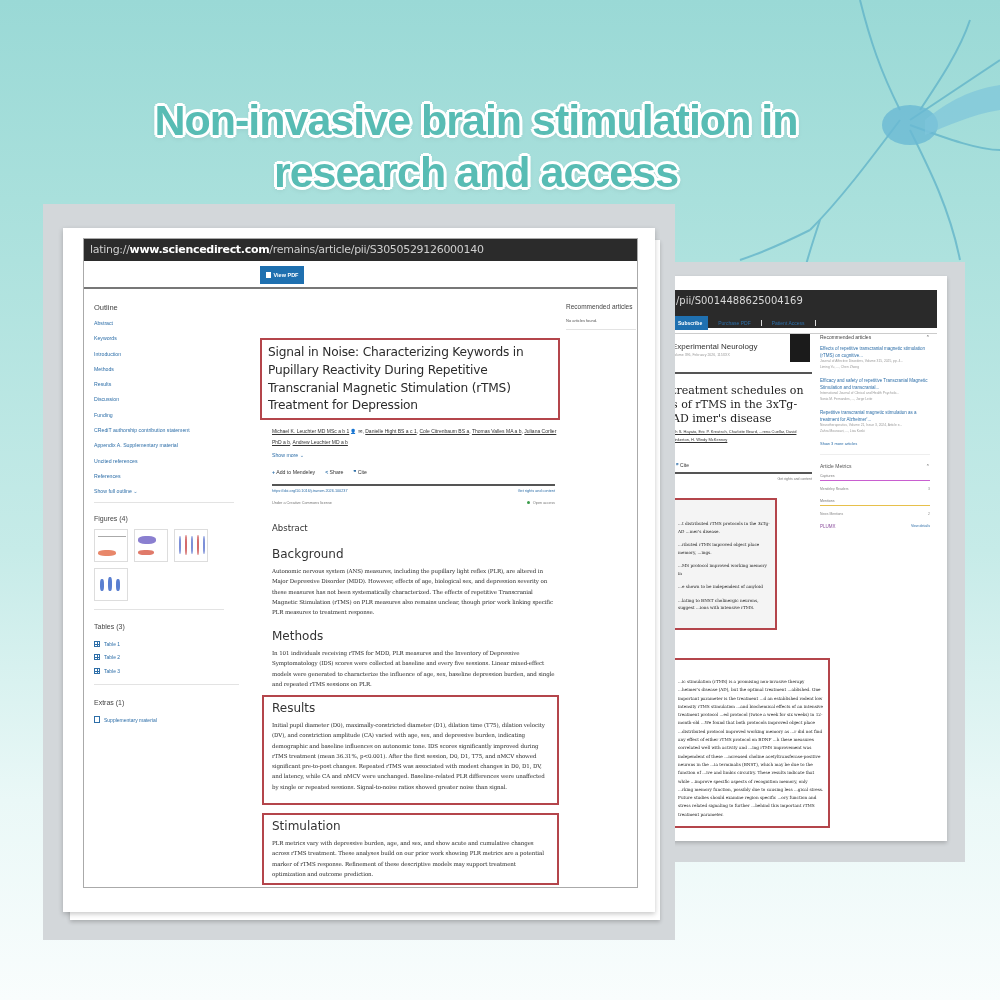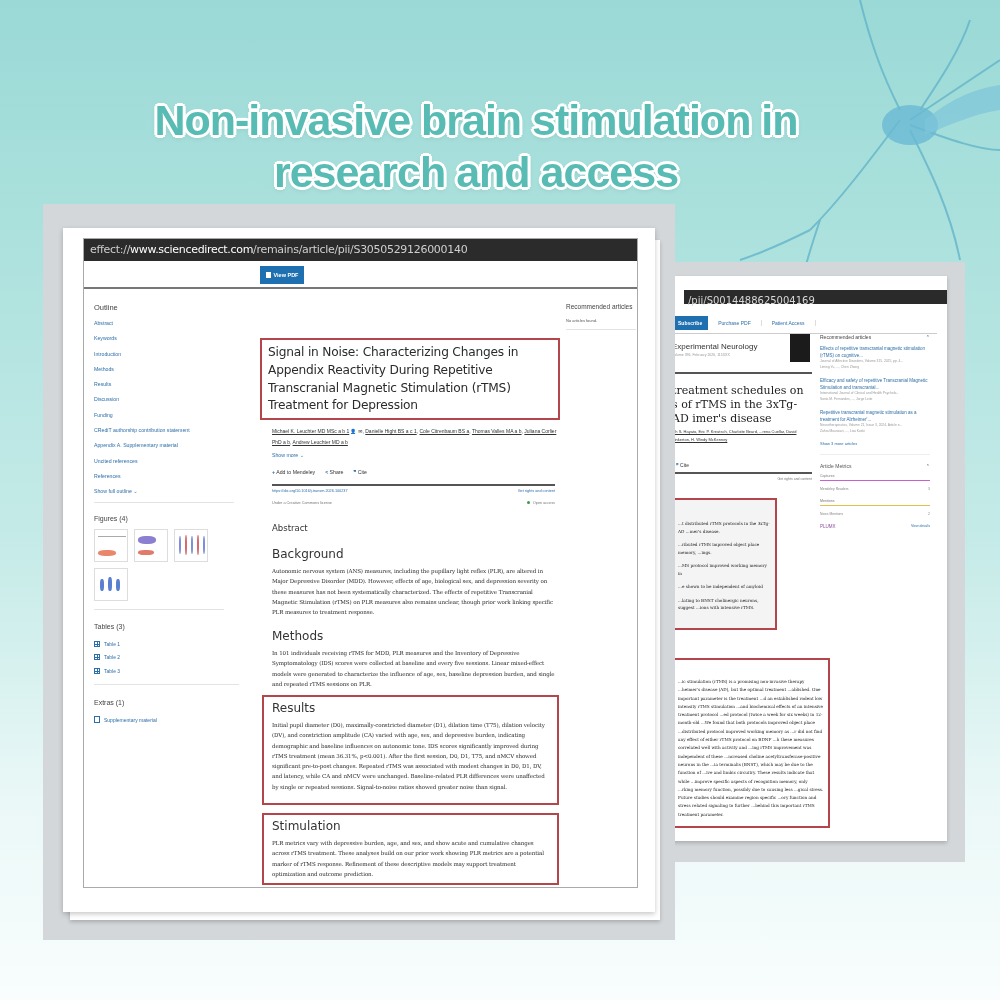--- a/index.html
+++ b/index.html
@@ -28,24 +28,23 @@
   .card-right-frame {
     position: absolute; left: 655px; top: 262px; width: 310px; height: 600px;
     background: #d3d7da;
   }
   .card-right {
     position: absolute; left: 672px; top: 276px; width: 275px; height: 565px;
     background: #fff; box-shadow: 0 2px 4px rgba(0,0,0,0.2);
     overflow: hidden;
   }
   .r-urlbar {
-    position: absolute; left: 0; top: 14px; width: 265px; height: 14px;
+    position: absolute; left: 0; top: 14px; width: 265px; height: 38px;
     background: #2a2a2a; color: #d8d8d8; font-size: 10px; line-height: 22px; padding-left: 4px;
     font-family: "DejaVu Sans", sans-serif;
-    margin-left: 12px;
   }
   .r-tabs { position: absolute; left: 0; top: 36px; width: 265px; height: 22px; border-bottom: 1px solid #ccc; display: flex; align-items: center; font-size: 5px; color: #2d6ea8; }
   .r-tab-active { background: #1f70b0; color: #fff; padding: 4px 6px; font-weight: 700; }
   .r-tab { padding: 0 10px; border-right: 1px solid #ddd; }
   .r-journal { position: absolute; left: 0; top: 66px; font-size: 8px; color: #333; }
   .r-journal-sub { position: absolute; left: 0; top: 77px; font-size: 3.5px; color: #999; }
   .r-cover { position: absolute; left: 118px; top: 58px; width: 20px; height: 28px; background: #1b1b1b; }
   .r-rule { position: absolute; left: 0; top: 96px; width: 140px; height: 2px; background: #555; }
   .r-title { position: absolute; left: 0; top: 108px; width: 140px; font-family: "DejaVu Serif", serif; font-size: 11px; line-height: 14px; color: #222; }
   .r-authors { position: absolute; left: 0; top: 152px; width: 135px; font-size: 4px; line-height: 8px; color: #333; text-decoration: underline; }
@@ -91,21 +90,21 @@
   }
   .page-inner {
     position: absolute; left: 20px; top: 10px; width: 555px; height: 650px;
     border: 1px solid #aaa; background: #fff; overflow: hidden;
   }
   .urlbar {
     position: absolute; left: 0; top: 0; width: 555px; height: 22px;
     background: #2b2b2b; color: #cfcfcf; font-size: 11px; line-height: 22px; padding-left: 6px;
     font-family: "DejaVu Sans", sans-serif; letter-spacing: -0.3px;
   }
-  .urlbar b { color: #fff; font-weight: 400; }
+  .urlbar b { color: #fff; font-weight: 700; }
   .toolbar { position: absolute; left: 0; top: 22px; width: 555px; height: 28px; border-bottom: 2px solid #777; }
   .btn-pdf {
     position: absolute; left: 176px; top: 5px; width: 44px; height: 18px;
     background: #1f70b0; color: #fff; font-size: 5.5px; font-weight: 700;
     display: flex; align-items: center; justify-content: center; gap: 3px; border: none;
   }
   .pdf-icon { width: 5px; height: 6px; background: #fff; display: inline-block; }
 
   .outline { position: absolute; left: 10px; top: 64px; width: 140px; }
   .outline-h { font-size: 7.5px; color: #444; margin-bottom: 8px; }
@@ -257,21 +256,21 @@
         <span>PLUMX</span>
         <span>View details</span>
       </div>
   </div>
 </div>
 
 <div class="card-left-frame"></div>
 <div class="card-left-shadow"></div>
 <div class="card-left">
   <div class="page-inner">
-    <div class="urlbar"><span>effect://</span><b>www.sciencedirect.com</b><span>/remains/article/pii/S3050529126000140</span></div>
+    <div class="urlbar"><span>lating://</span><b>www.sciencedirect.com</b><span>/remains/article/pii/S3050529126000140</span></div>
     <div class="toolbar">
       <button class="btn-pdf">
           <span class="pdf-icon"></span>
           <span>View PDF</span>
         </button>
     </div>
 
     <div class="outline">
       <div class="outline-h">Outline</div>
       <a class="outline-link">Abstract</a>
@@ -338,21 +337,21 @@
           <span>Supplementary material</span>
         </div>
     </div>
 
 
     <div class="recommend">
       <div class="recommend-h">Recommended articles</div>
       <div class="recommend-none">No articles found.</div>
     </div>
 
-    <div class="title-box">Signal in Noise: Characterizing Changes in Appendix Reactivity During Repetitive Transcranial Magnetic Stimulation (rTMS) Treatment for Depression</div>
+    <div class="title-box">Signal in Noise: Characterizing Keywords in Pupillary Reactivity During Repetitive Transcranial Magnetic Stimulation (rTMS) Treatment for Depression</div>
 
     <div class="authors">
       <span>Michael K. Leuchter MD MSc a b 1</span> <span style="text-decoration:none;">👤 ✉</span>,
       <span>Danielle Hight BS a c 1</span>,
       <span>Cole Citrenbaum BS a</span>,
       <span>Thomas Valles MA a b</span>,
       <span>Juliana Corlier PhD a b</span>,
       <span>Andrew Leuchter MD a b</span>
     </div>
     <div class="show-more"><span>Show more</span> <span>⌄</span></div>

